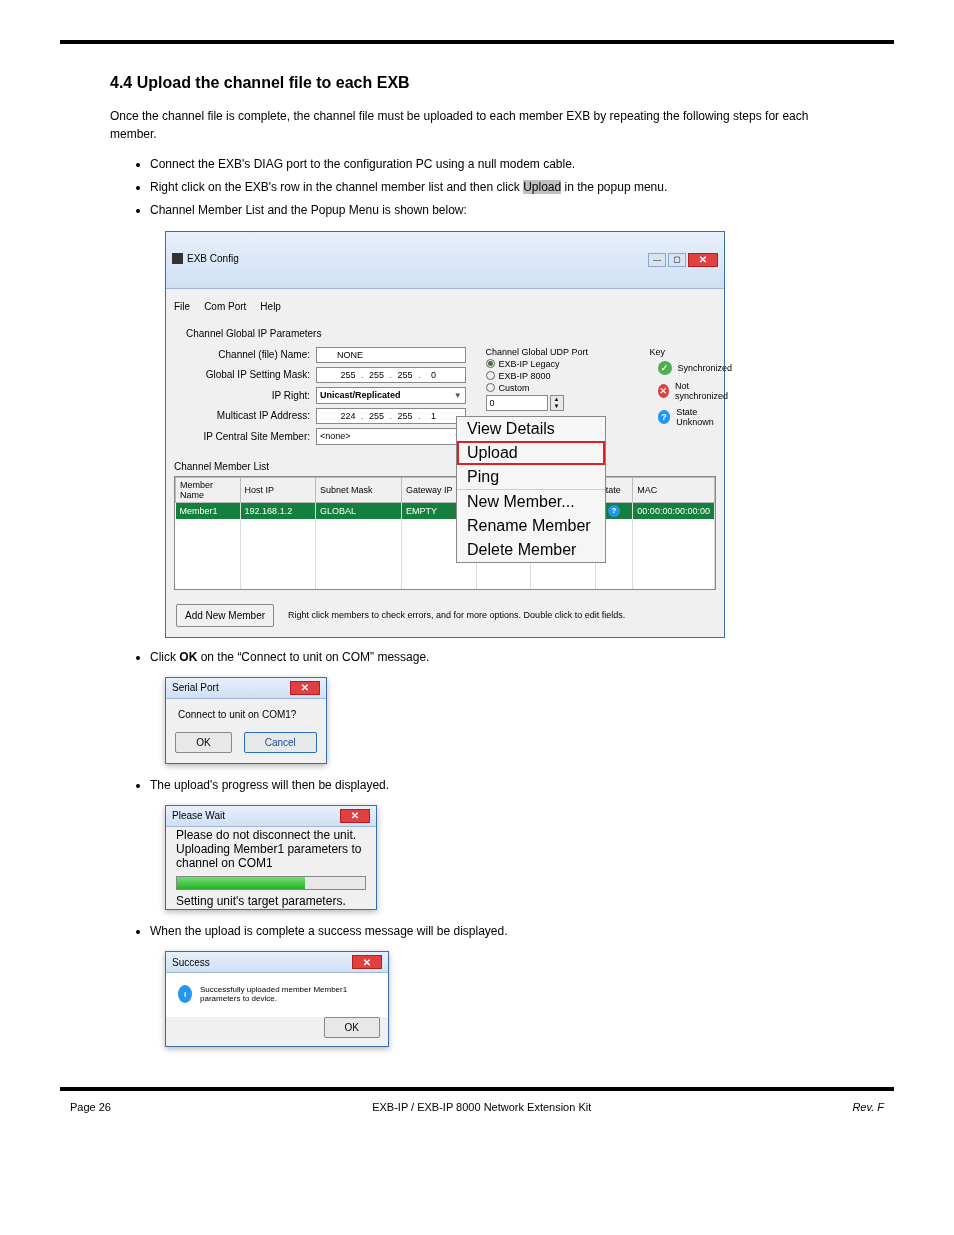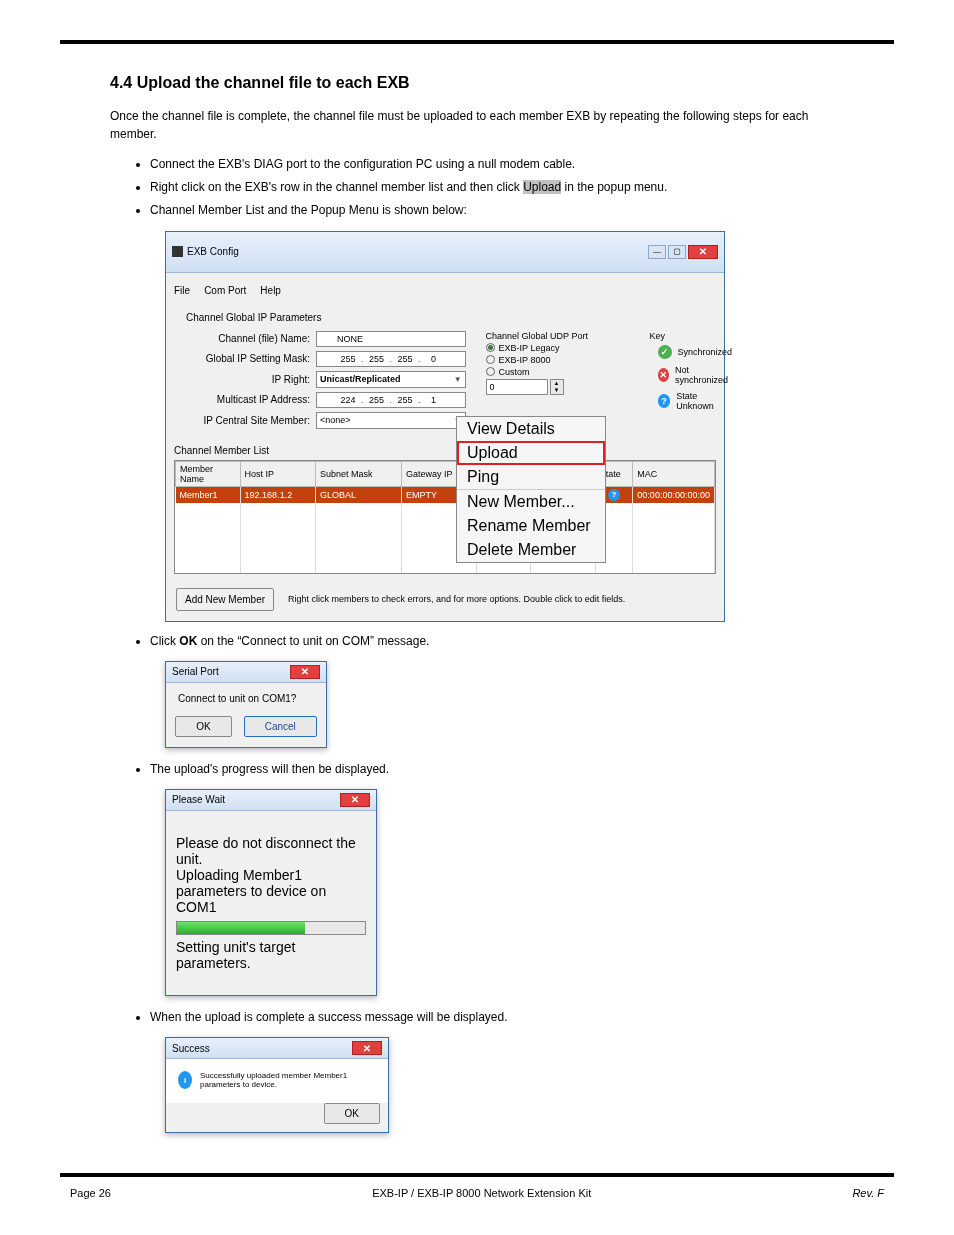--- a/index.html
+++ b/index.html
@@ -23,23 +23,23 @@
   .win {
     margin-left: 105px;
     width: 560px;
     border: 1px solid #3b6ea5;
     background: #f0f0f0;
     margin-bottom: 10px;
     font-size: 10px;
   }
   .win-title {
     background: linear-gradient(#e8f0fb, #cfe0f4);
-    padding: 13px 6px;
+    padding: 21px 6px;
     display: flex;
-    align-items: center;
+    align-items: flex-start;
     justify-content: space-between;
     border-bottom: 1px solid #a0b8d8;
   }
   .win-title-left { display: flex; align-items: center; gap: 4px; }
   .win-icon-sq { width: 11px; height: 11px; background: #333; display: inline-block; }
   .win-btns { display: flex; gap: 2px; }
   .win-btn-min, .win-btn-max { width: 18px; height: 14px; background: #d8e4f2; border: 1px solid #8aa8cc; display: flex; align-items: center; justify-content: center; font-size: 8px; }
   .win-btn-close { width: 30px; height: 14px; background: #e04040; border: 1px solid #b02020; color: #fff; display: flex; align-items: center; justify-content: center; font-weight: bold; font-size: 10px; }
 
   .menubar { display: flex; gap: 14px; padding: 12px 8px; background: #f0f0f0; font-size: 10px; }
@@ -76,21 +76,21 @@
   .kicon { width: 14px; height: 14px; border-radius: 50%; display: flex; align-items: center; justify-content: center; color: #fff; font-size: 9px; font-weight: bold; }
   .kicon.green { background: #4caf50; }
   .kicon.red { background: #e04040; }
   .kicon.blue { background: #2196f3; }
 
   .list-label { padding: 2px 8px; font-size: 10px; }
   .table-wrap { margin: 2px 8px 8px 8px; border: 1px solid #888; background: #fff; }
   table.members { width: 100%; border-collapse: collapse; font-size: 9px; }
   table.members th { background: #f0f0f0; border: 1px solid #bbb; text-align: left; padding: 2px 4px; font-weight: normal; }
   table.members td { border-right: 1px solid #ddd; padding: 2px 4px; height: 14px; }
-  tr.selected td { background: #c2410c; color: #fff; }
+  tr.selected td { background: #15803d; color: #fff; }
   .state-cell { text-align: center; }
   .unknown-ico { display:inline-flex; width:12px; height:12px; background:#2196f3; border-radius:50%; color:#fff; align-items:center; justify-content:center; font-size:8px; font-weight:bold; }
   tr.blank td { background: #fff; height: 14px; }
 
   .ctx-menu {
     position: absolute;
     background: #f6f6f6;
     border: 1px solid #888;
     font-size: 16px;
   }
@@ -371,23 +371,23 @@
 
 <ul class="steps">
   <li>The upload's progress will then be displayed.</li>
 </ul>
 
 <div class="dlg wait">
   <div class="dlg-title">
     <span>Please Wait</span>
     <span class="win-btn-close">✕</span>
   </div>
-  <div class="dlg-body" style="font-size:14px; padding:24px 10px;">
+  <div class="dlg-body" style="font-size:12px; padding:1px 10px;">
     <div>Please do not disconnect the unit.</div>
-    <div>Uploading Member1 parameters to device on COM1</div>
+    <div>Uploading Member1 parameters to channel on COM1</div>
     <div class="progress-box">
         <div class="progress-fill"></div>
       </div>
     <div style="margin-top:4px;">Setting unit's target parameters.</div>
   </div>
 </div>
 
 <ul class="steps">
   <li>When the upload is complete a success message will be displayed.</li>
 </ul>

